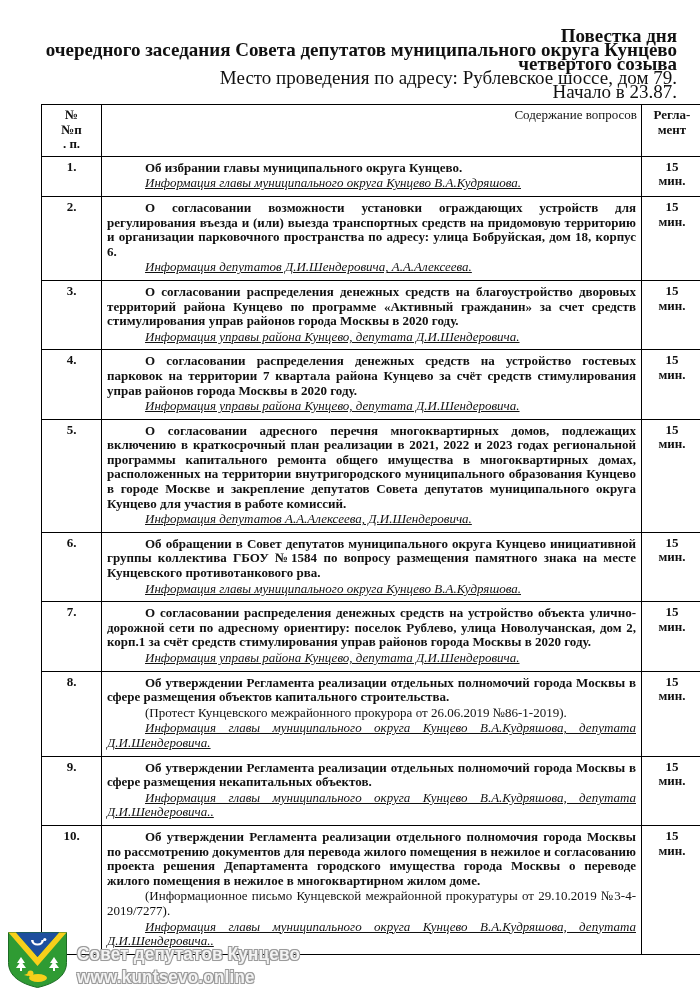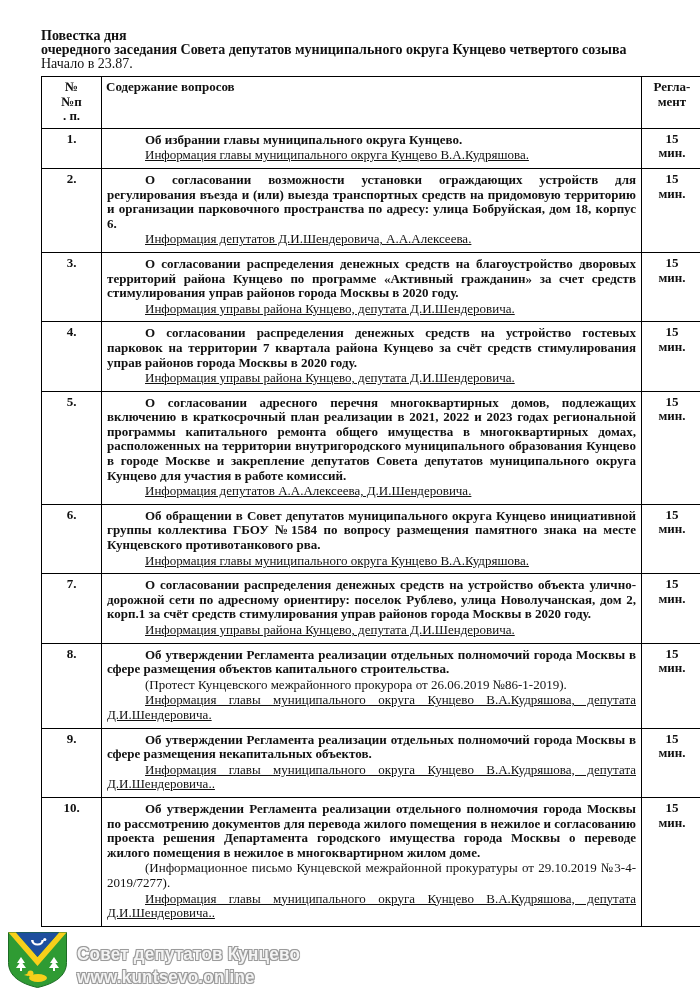--- a/index.html
+++ b/index.html
@@ -15,22 +15,22 @@
     font-family: "Liberation Serif", serif;
     color: #111111;
   }
   .page {
     padding-top: 29px;
   }
   
   .doc-header {
     width: 636px;
     margin-left: 41px;
-    text-align: left;
-    font-size: 14px;
+    text-align: right;
+    font-size: 19px;
     line-height: 14px;
   }
   .doc-header .hl { margin: 0; }
   .doc-header .bold { font-weight: bold; }
 
   
   table.agenda {
     border-collapse: collapse;
     table-layout: fixed;
     width: 636px;
@@ -39,32 +39,32 @@
   }
   table.agenda th,
   table.agenda td {
     border: 1px solid #000000;
     vertical-align: top;
     font-size: 13px;
     line-height: 14.6px;
     padding: 3px 4px 4px 4px;
   }
   th.h-num   { width: 51px;  font-weight: bold; text-align: center; white-space: pre-line; }
-  th.h-cont  { width: 531px; font-weight: bold; text-align: left; }
+  th.h-cont  { width: 531px; font-weight: normal; text-align: right; }
   th.h-time  { width: 52px;  font-weight: bold; text-align: center; white-space: pre-line; }
   td.col-num  { text-align: center; font-weight: bold; }
   td.col-time { text-align: center; font-weight: bold; white-space: pre-line; }
   td.col-content p {
     margin: 1px;
     text-align: justify;
     text-indent: 38px;
   }
   .p-bold      { font-weight: bold; }
   .p-plain     { font-weight: normal; }
-  .p-underline { font-weight: normal; text-decoration: underline; }
+  .p-underline { font-weight: normal; text-decoration: underline; font-style: italic; }
 
   
   .footer {
     position: absolute;
     left: 7px;
     top: 931px;
     display: flex;
     align-items: flex-end;
   }
   .footer svg { display: block; }
@@ -89,20 +89,21 @@
   }
 </style>
 </head>
 <body>
 
 <div class="page">
 
   <div class="doc-header">
     <p class="hl bold">Повестка дня</p>
     <p class="hl bold">очередного заседания Совета депутатов муниципального округа Кунцево четвертого созыва</p>
+    <p class="hl">Место проведения по адресу: Рублевское шоссе, дом 79.</p>
     <p class="hl">Начало в 23.87.</p>
   </div>
 
   <table class="agenda">
     <thead>
       <tr>
         <th class="h-num">№
 №п
 . п.</th>
         <th class="h-cont">Содержание вопросов</th>

